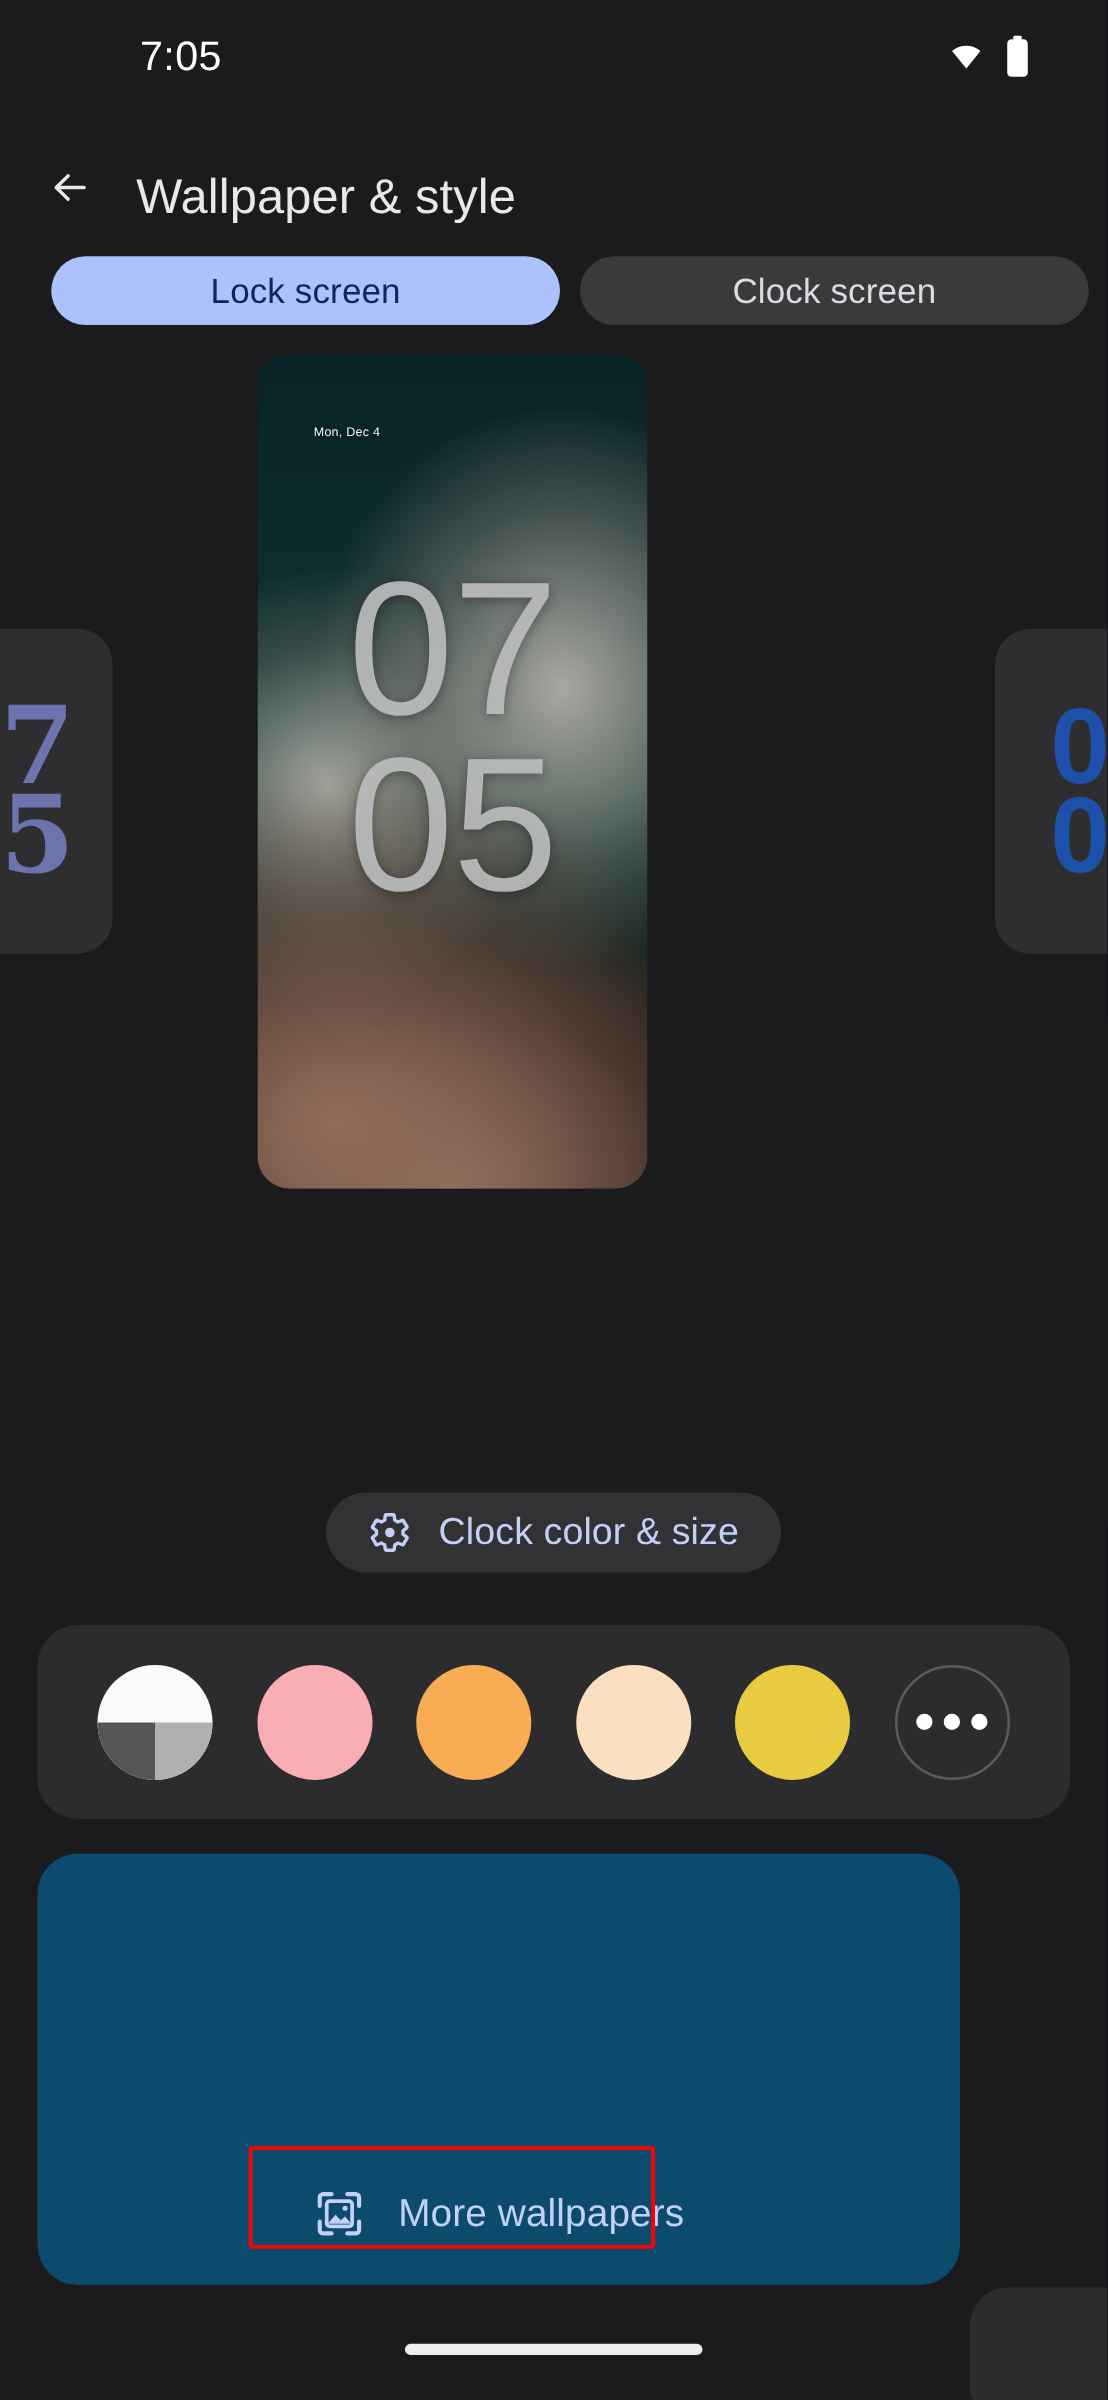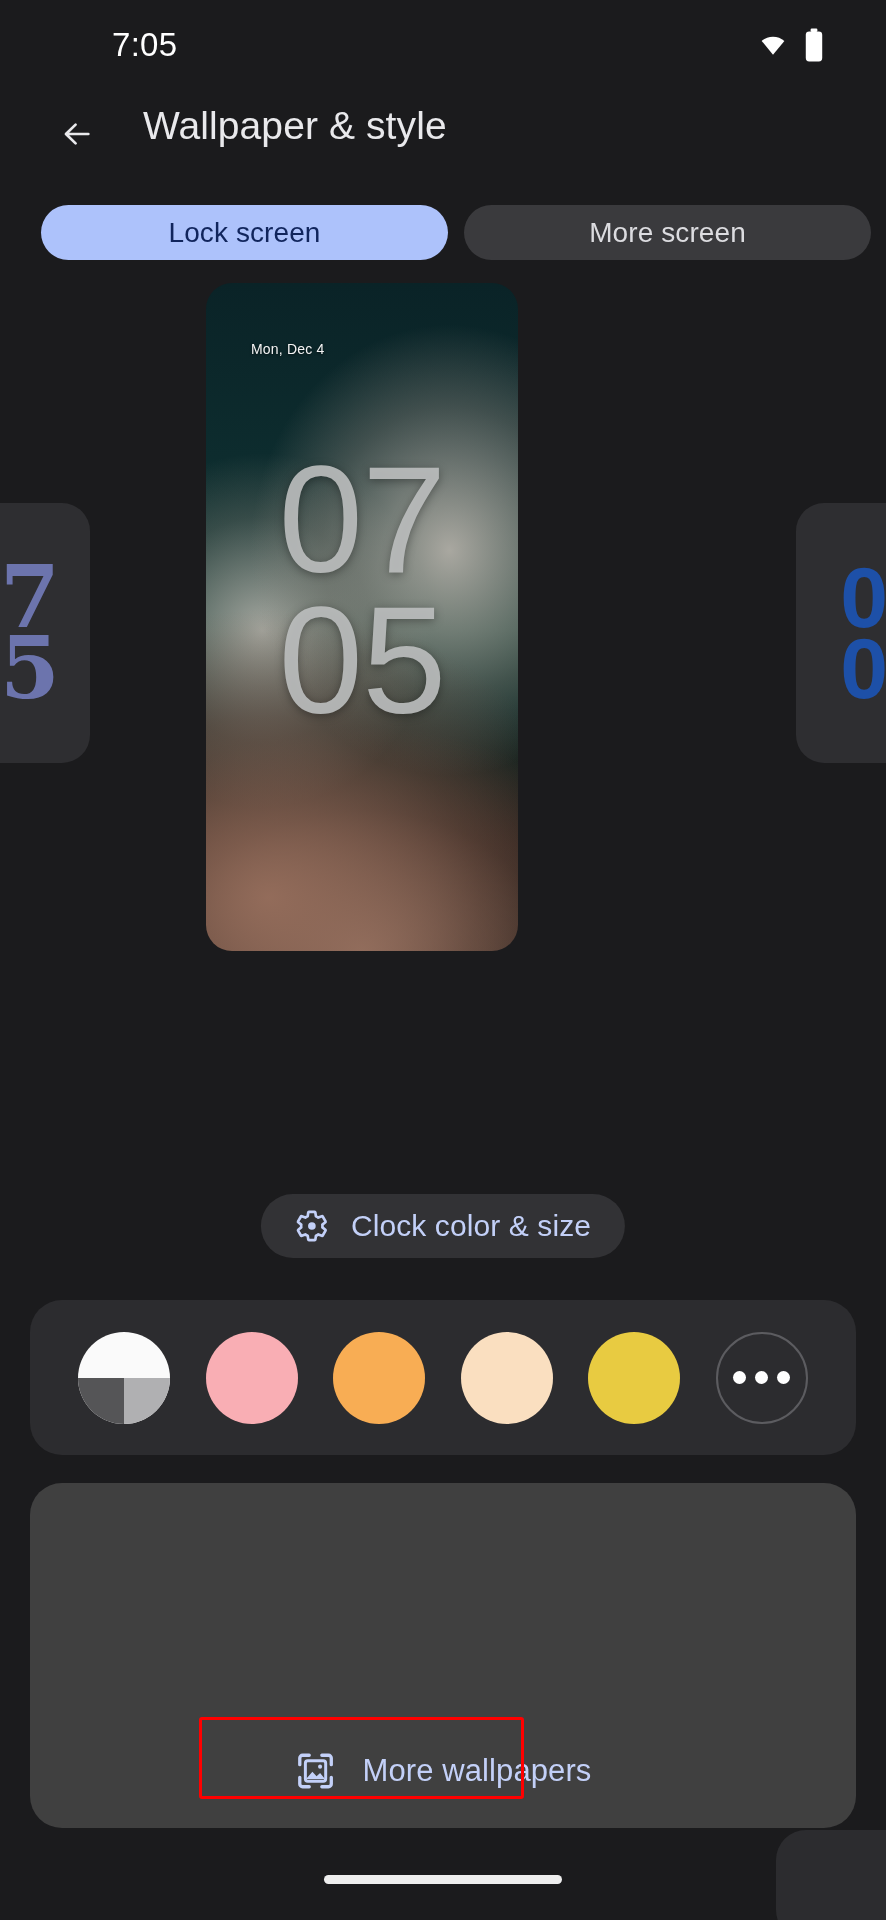--- a/index.html
+++ b/index.html
@@ -25,21 +25,21 @@
   .status-time {
     color:#ffffff; font-size:33px; font-weight:400; letter-spacing:0.3px;
   }
   .status-icons { display:flex; align-items:center; gap:16px; }
   .wifi-glyph { width:30px; height:26px; display:block; }
   .batt-glyph { width:20px; height:34px; display:block; }
 
   
   .appbar {
     position:absolute; top:104px; left:0; width:886px; height:76px;
-    display:flex; align-items:flex-start; gap:36px; padding-left:47px;
+    display:flex; align-items:flex-end; gap:23px; padding-left:26px;
   }
   .back-btn {
     width:60px; height:60px; display:flex; align-items:center; justify-content:center;
     border-radius:50%;
   }
   .back-arrow { width:38px; height:34px; display:block; }
   .appbar-title {
     color:#e9e9ec; font-size:39px; font-weight:400; letter-spacing:0.1px;
     white-space:nowrap;
   }
@@ -82,21 +82,21 @@
     overflow:hidden;
     background:
       radial-gradient(ellipse 150% 60% at 20% 92%, rgba(150,110,92,.95) 0%, rgba(120,85,70,.45) 45%, rgba(0,0,0,0) 72%),
       radial-gradient(ellipse 85% 45% at 78% 40%, rgba(196,188,180,.85) 0%, rgba(150,140,132,.38) 48%, rgba(0,0,0,0) 75%),
       radial-gradient(ellipse 70% 34% at 18% 52%, rgba(205,197,190,.78) 0%, rgba(140,132,126,.32) 50%, rgba(0,0,0,0) 78%),
       radial-gradient(ellipse 120% 42% at 50% 100%, rgba(175,138,120,.9) 0%, rgba(95,72,62,.4) 50%, rgba(0,0,0,0) 80%),
       linear-gradient(180deg, #0a2327 0%, #0d2c2e 26%, #0f3430 42%, #123b33 52%, #0b2724 64%, #14100e 84%, #0a0807 100%);
   }
   .preview-date {
     position:absolute; left:45px; top:58px;
-    color:#f4f4f4; font-size:14px; font-weight:500; letter-spacing:0.2px;
+    color:#f4f4f4; font-size:10px; font-weight:500; letter-spacing:0.2px;
     text-shadow:0 1px 3px rgba(0,0,0,.6);
   }
   .preview-clock {
     position:absolute; left:0; right:0; top:166px;
     text-align:center;
     color:rgba(190,192,192,.90);
     font-size:152px; line-height:0.93; font-weight:300;
     font-family:"Liberation Sans", sans-serif;
     letter-spacing:-1px;
     text-shadow:0 2px 10px rgba(0,0,0,.35);
@@ -137,22 +137,22 @@
     background:transparent; border:2px solid #5c5c60;
     display:flex; align-items:center; justify-content:center; gap:9px;
   }
   .swatch.more i {
     width:13px; height:13px; border-radius:50%; background:#ffffff; display:block;
   }
 
   
   .bottom-card {
     position:absolute; top:1483px; left:30px;
-    width:826px; height:345px;
-    background:#404040; border-radius:32px;text-decoration:underline;
+    width:738px; height:345px;
+    background:#0c4a6e; border-radius:32px;text-decoration:underline;
   }
   .more-wall-btn {
     position:absolute; left:50%; transform:translateX(-50%);
     top:252px;
     display:flex; align-items:center; gap:26px;
     padding:0 34px; height:72px;
   }
   .img-glyph { width:42px; height:42px; display:block; }
   .more-wall-label { color:#c3d0f8; font-size:31px; letter-spacing:0.1px; }
 
@@ -196,21 +196,21 @@
     <div class="back-btn">
       <svg class="back-arrow" viewBox="0 0 24 24">
         <path d="M20 12 H5 M11 5.4 L4.2 12 L11 18.6" fill="none" stroke="#e9e9ec" stroke-width="1.9" stroke-linecap="round" stroke-linejoin="round"></path>
       </svg>
     </div>
     <div class="appbar-title">Wallpaper &amp; style</div>
   </div>
 
   <div class="tabs">
     <div class="tab active">Lock screen</div>
-    <div class="tab inactive">More screen</div>
+    <div class="tab inactive">Clock screen</div>
   </div>
 
   <div class="carousel">
 
     <div class="side-card left">
       <div class="side-num l">07<br>05</div>
     </div>
 
     <div class="main-preview">
       <div class="preview-date">Mon, Dec 4</div>

